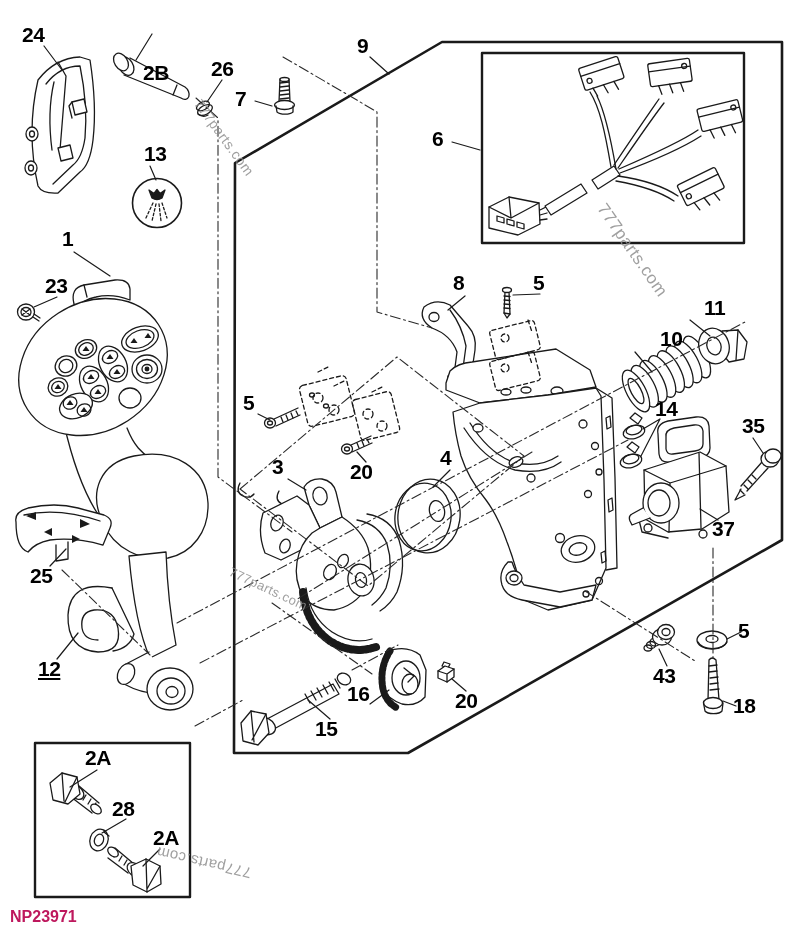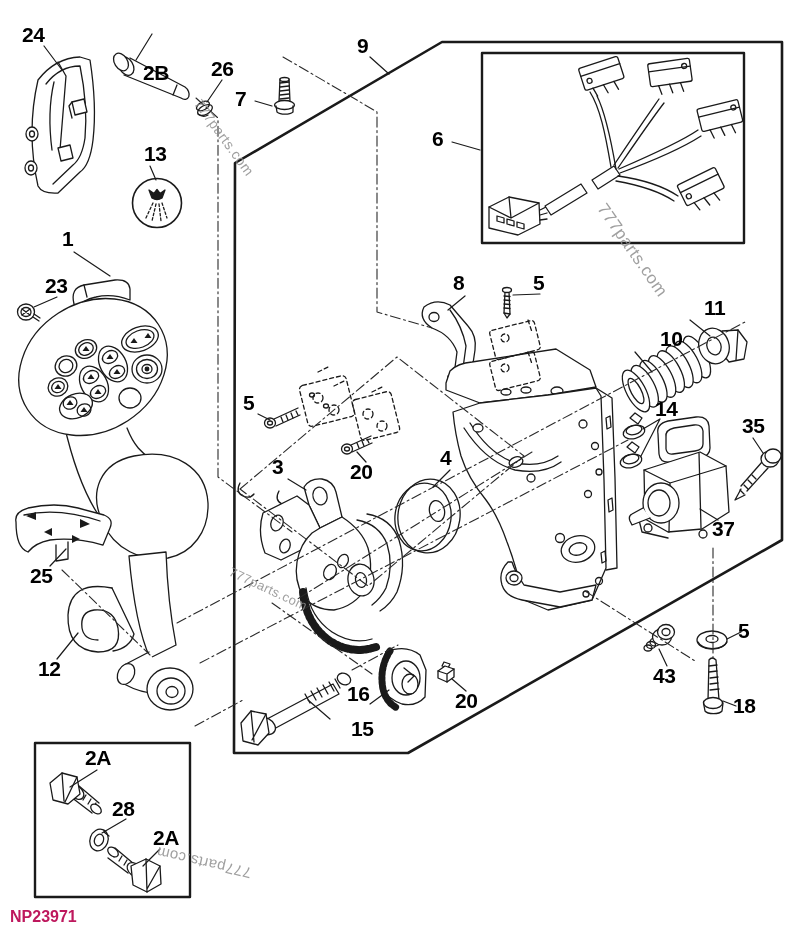--- a/index.html
+++ b/index.html
@@ -451,22 +451,22 @@
       <span class="callout" style="left: 620px; top: 328px; margin-left: 40px;">10</span>
       <span class="callout" style="left: 676px; top: 297px; margin-left: 28px;">11</span>
       <span class="callout" style="left: 243px; top: 392px;">5</span>
       <span class="callout" style="left: 272px; top: 456px;">3</span>
       <span class="callout" style="left: 350px; top: 461px;">20</span>
       <span class="callout" style="left: 440px; top: 447px;">4</span>
       <span class="callout" style="left: 655px; top: 398px;">14</span>
       <span class="callout" style="left: 742px; top: 415px;">35</span>
       <span class="callout" style="left: 712px; top: 518px;">37</span>
       <span class="callout" style="left: 30px; top: 565px;">25</span>
-      <span class="callout" style="left: 38px; top: 658px;">12</span>
-      <span class="callout" style="left: 315px; top: 718px; margin-left: 36px;">15</span>
+      <span class="callout" style="left: 38px; top: 658px; text-decoration: underline;">12</span>
+      <span class="callout" style="left: 315px; top: 718px;">15</span>
       <span class="callout" style="left: 347px; top: 683px;">16</span>
       <span class="callout" style="left: 455px; top: 690px;">20</span>
       <span class="callout" style="left: 653px; top: 665px;">43</span>
       <span class="callout" style="left: 738px; top: 620px;">5</span>
       <span class="callout" style="left: 733px; top: 695px;">18</span>
       <span class="callout" style="left: 85px; top: 747px;">2A</span>
       <span class="callout" style="left: 112px; top: 798px;">28</span>
       <span class="callout" style="left: 153px; top: 827px;">2A</span>
     </div>
 <div class="figure-code">NP23971</div>

